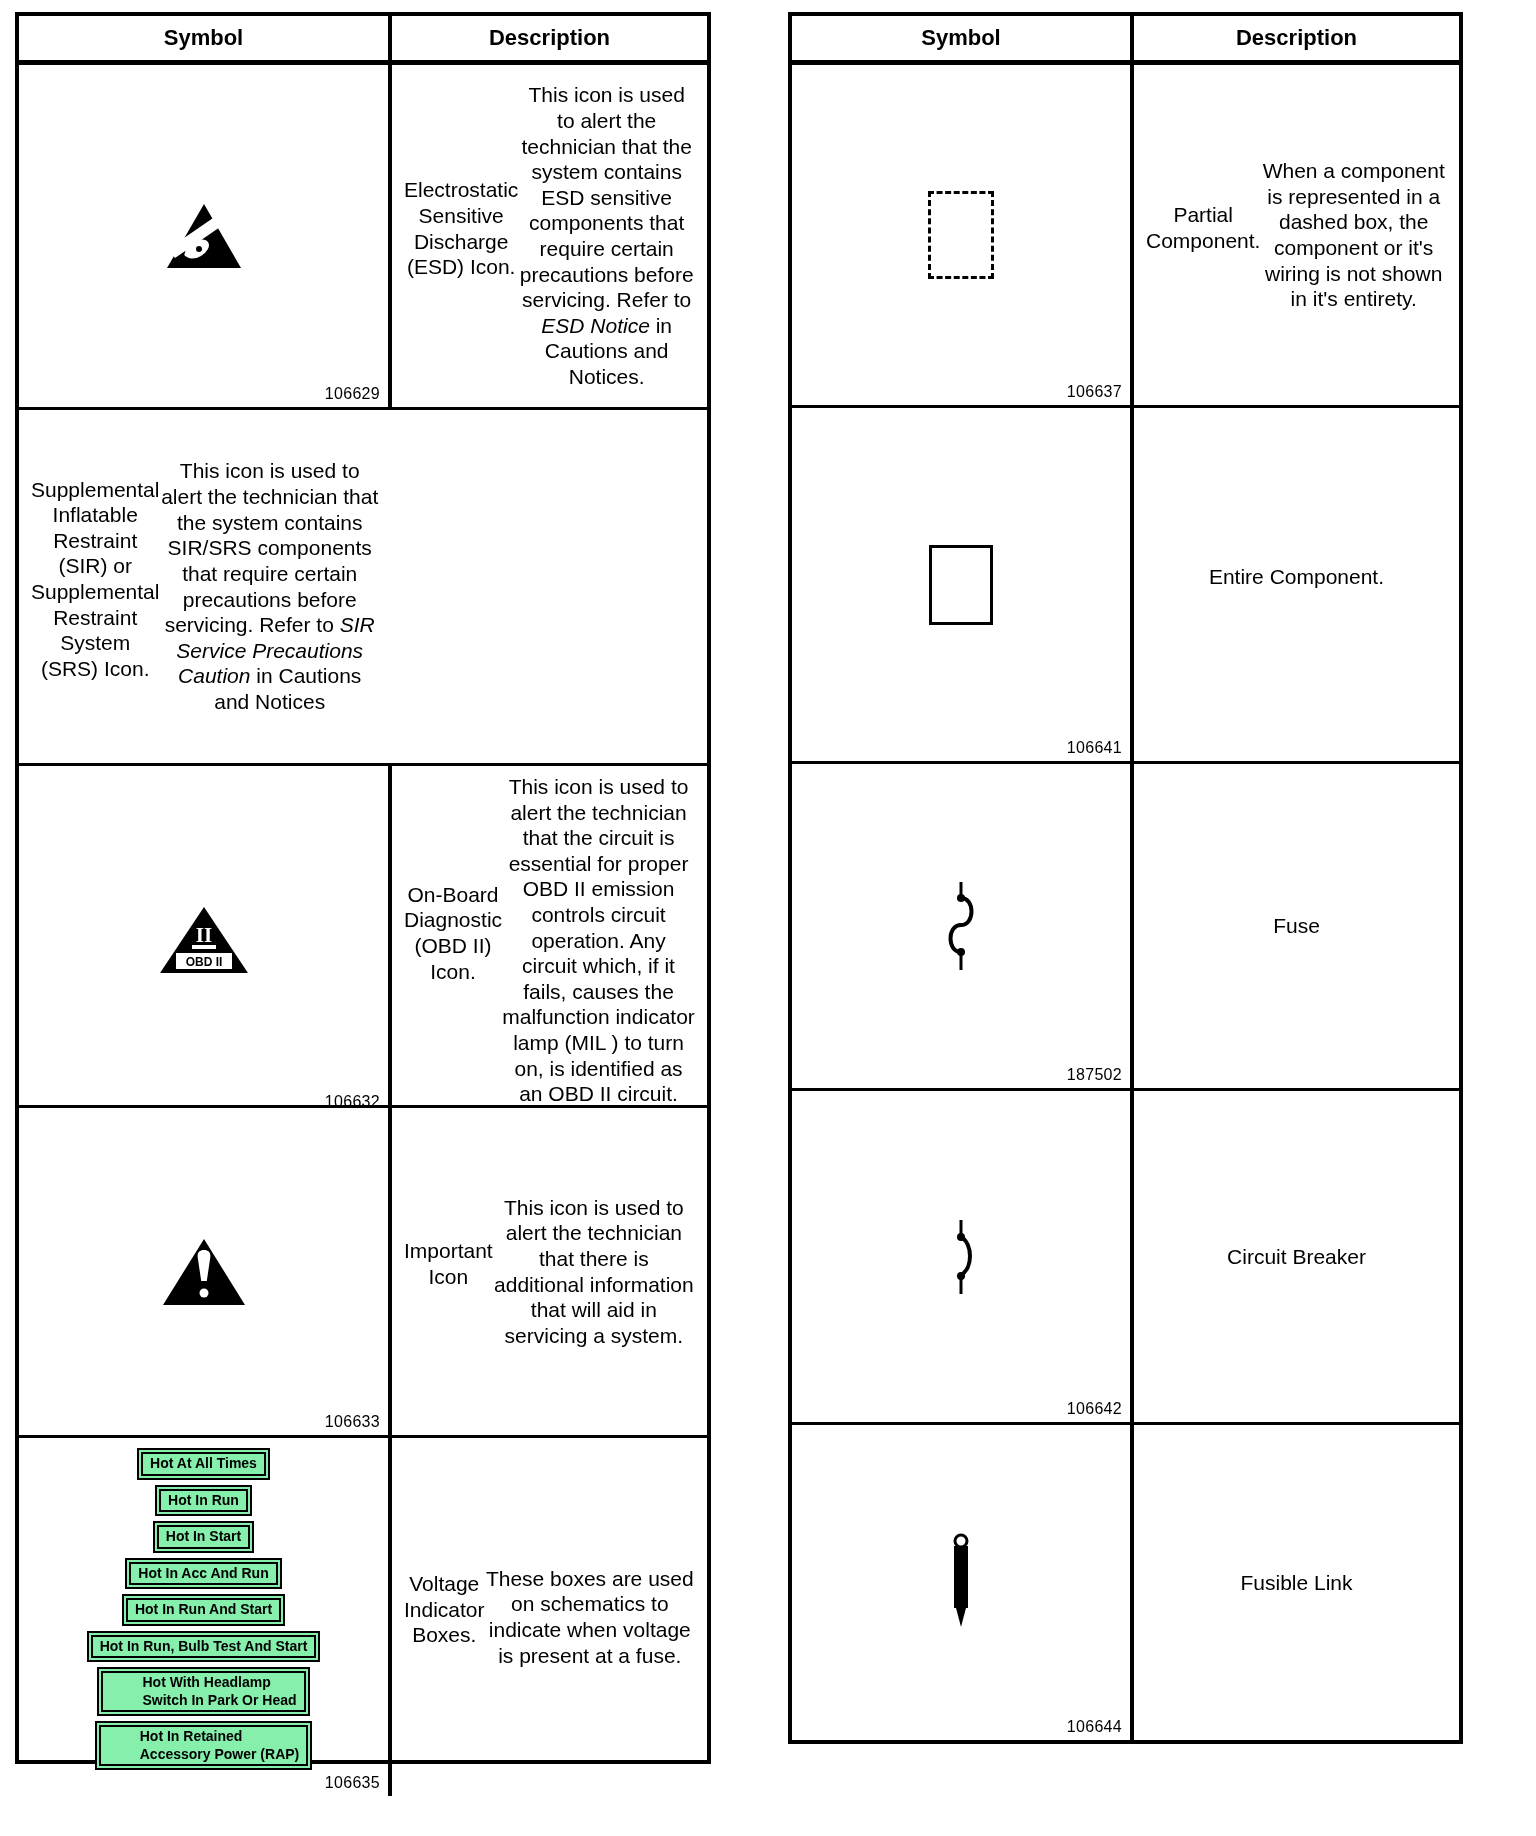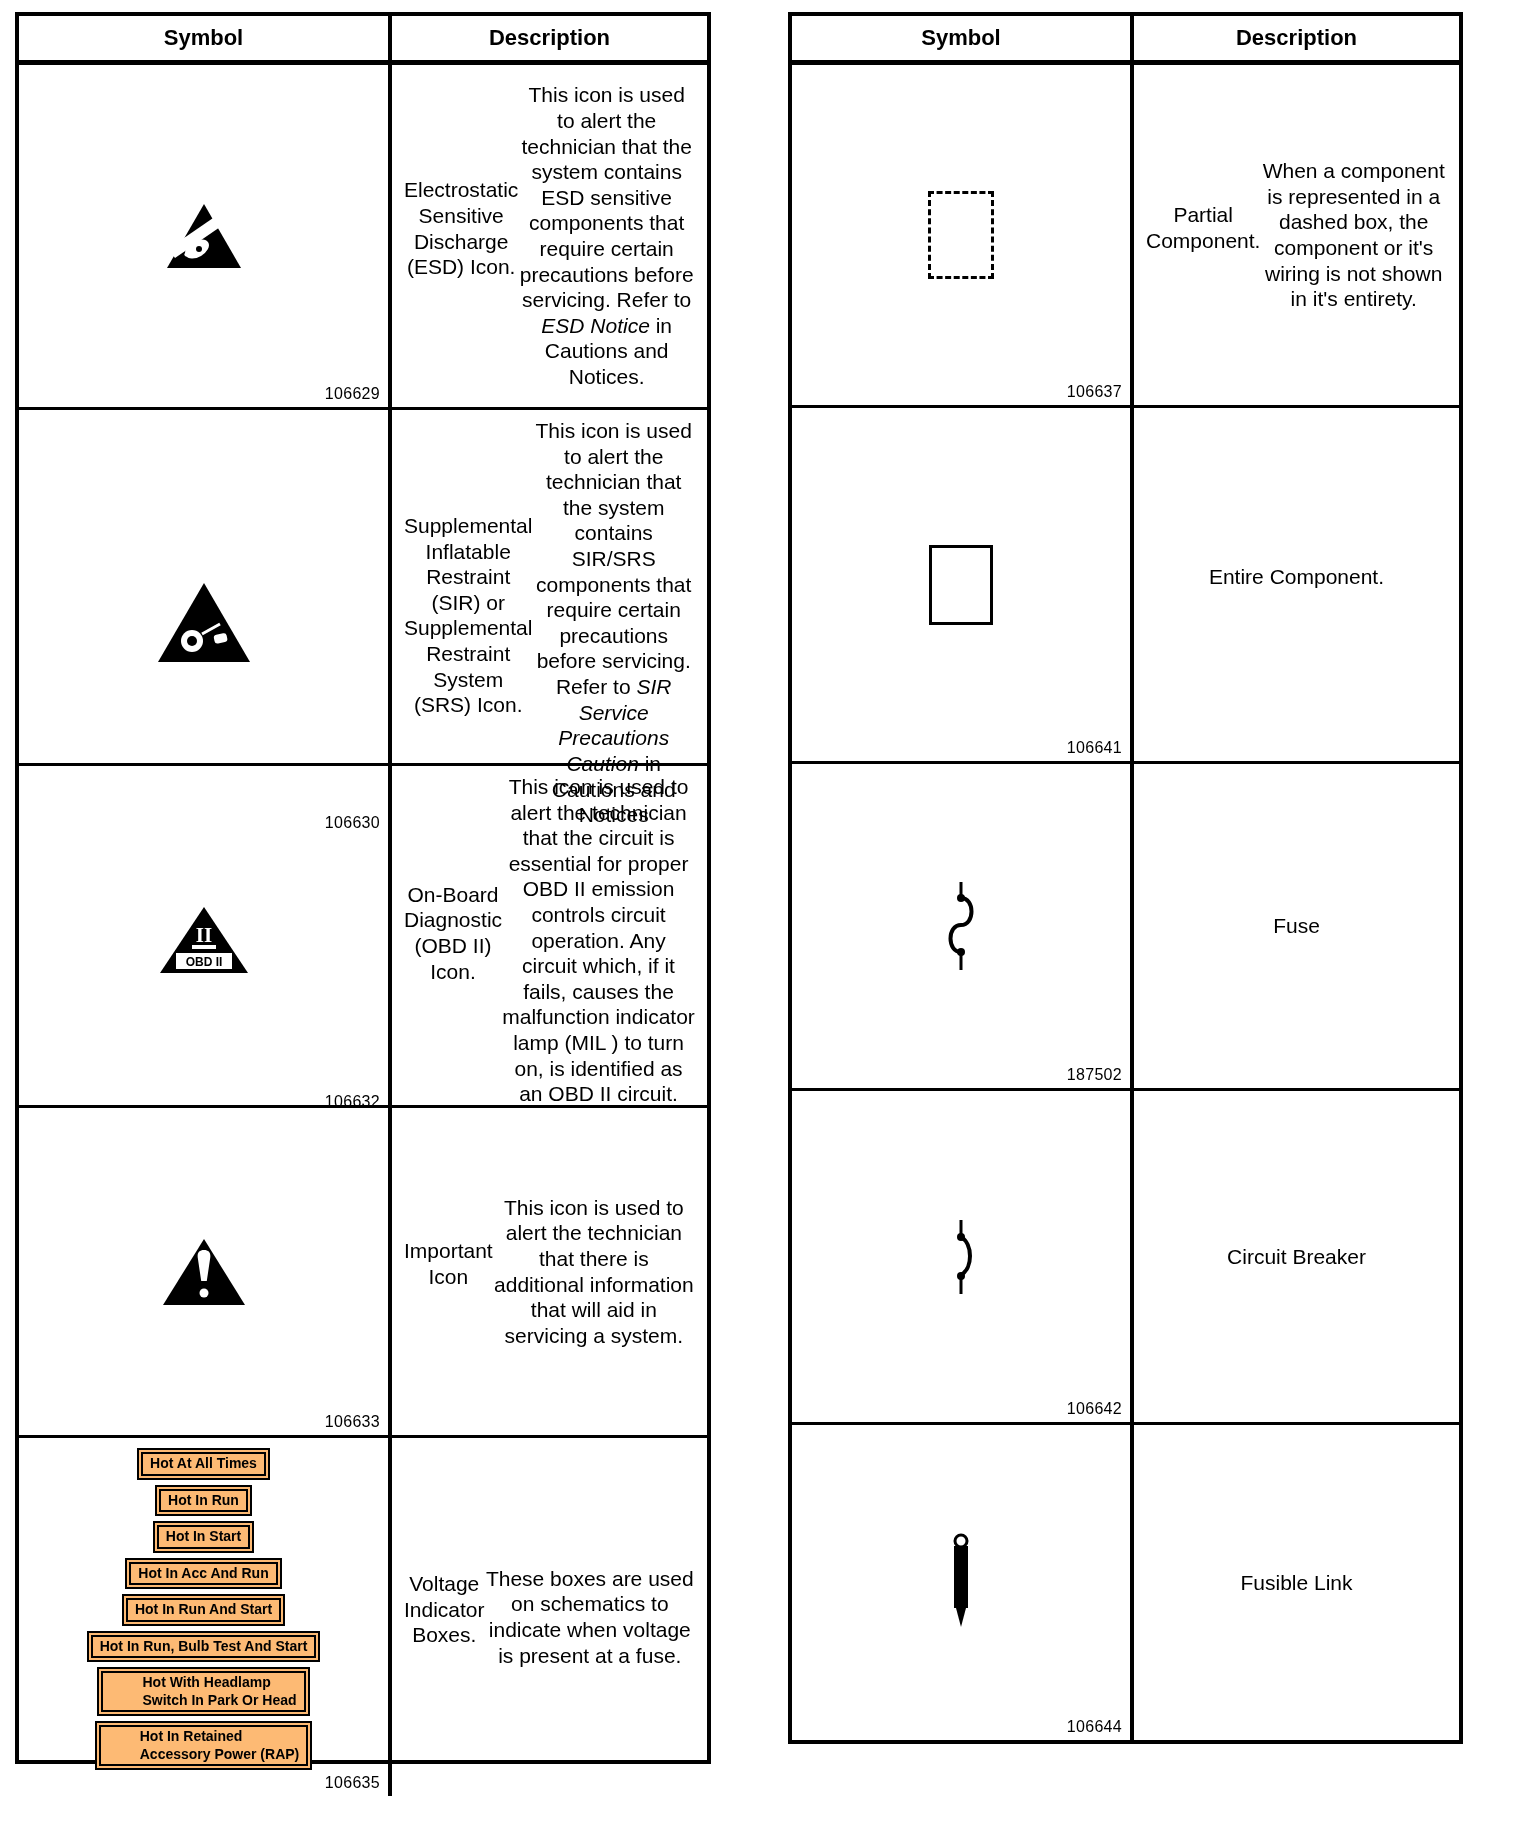--- a/index.html
+++ b/index.html
@@ -63,21 +63,21 @@
 
   
   .vstack {
     display:flex; flex-direction:column; align-items:center;
     gap:5px; padding:10px 6px 26px 6px;
   }
   .vbox {
     border:6px double #000;
     padding:1px 7px;
     font-size:14px; font-weight:bold; line-height:1.25;
-    white-space:pre-line; text-align:center; background:#fdba74;
+    white-space:pre-line; text-align:center; background:#86efac;
   }
   .vbox.two { text-align:left;padding-left:39px; }
 
   
   .dashed-box { width:66px; height:88px; border:3px dashed #000; }
   .solid-box  { width:64px; height:80px; border:3px solid  #000; }
 
   svg { display:block; }
 </style>
 </head>
@@ -105,30 +105,20 @@
       <span class="fig">106629</span>
     </div>
     <div class="desc">
       <p class="title">Electrostatic Sensitive
 Discharge (ESD) Icon.</p>
       <p class="body"><span>This icon is used to alert the technician that the system contains ESD sensitive components that require certain precautions before servicing. Refer to </span><i>ESD Notice</i><span> in Cautions and Notices.</span></p>
     </div>
   </div>
 
   <div class="row">
-    <div class="sym">
-      <svg width="96" height="82" viewBox="0 0 96 82">
-        <polygon points="48,1 94,80 2,80" fill="#000"></polygon>
-        <circle cx="36" cy="59" r="11" fill="#fff"></circle>
-        <circle cx="36" cy="59" r="5" fill="#000"></circle>
-        <path d="M46,52 L64,42" stroke="#fff" stroke-width="3" fill="none"></path>
-        <rect x="58" y="52" width="13" height="9" rx="3" fill="#fff" transform="rotate(-12 64 56)"></rect>
-      </svg>
-      <span class="fig">106630</span>
-    </div>
     <div class="desc">
       <p class="title">Supplemental Inflatable
 Restraint (SIR) or
 Supplemental Restraint
 System (SRS) Icon.</p>
       <p class="body"><span>This icon is used to alert the technician that the system contains SIR/SRS components that require certain precautions before servicing. Refer to </span><i>SIR Service Precautions Caution</i><span> in Cautions and Notices</span></p>
     </div>
   </div>
 
   <div class="row">

